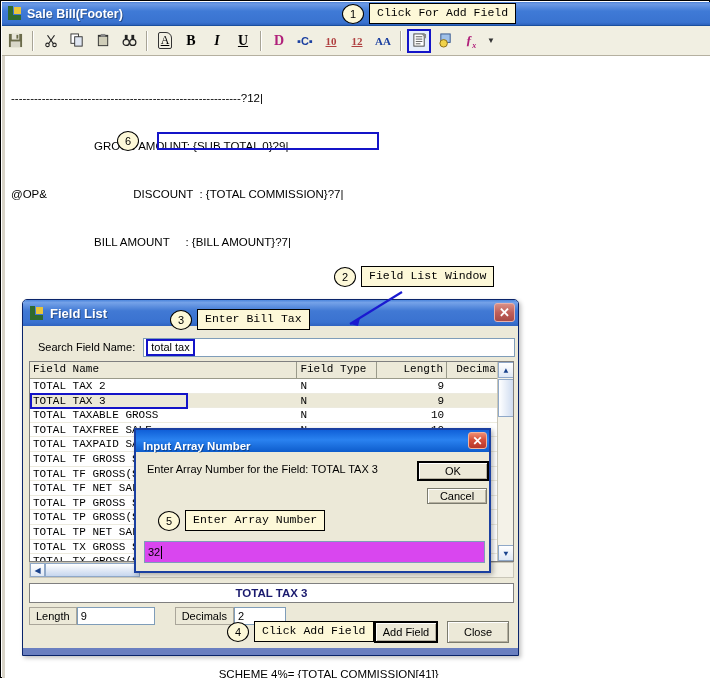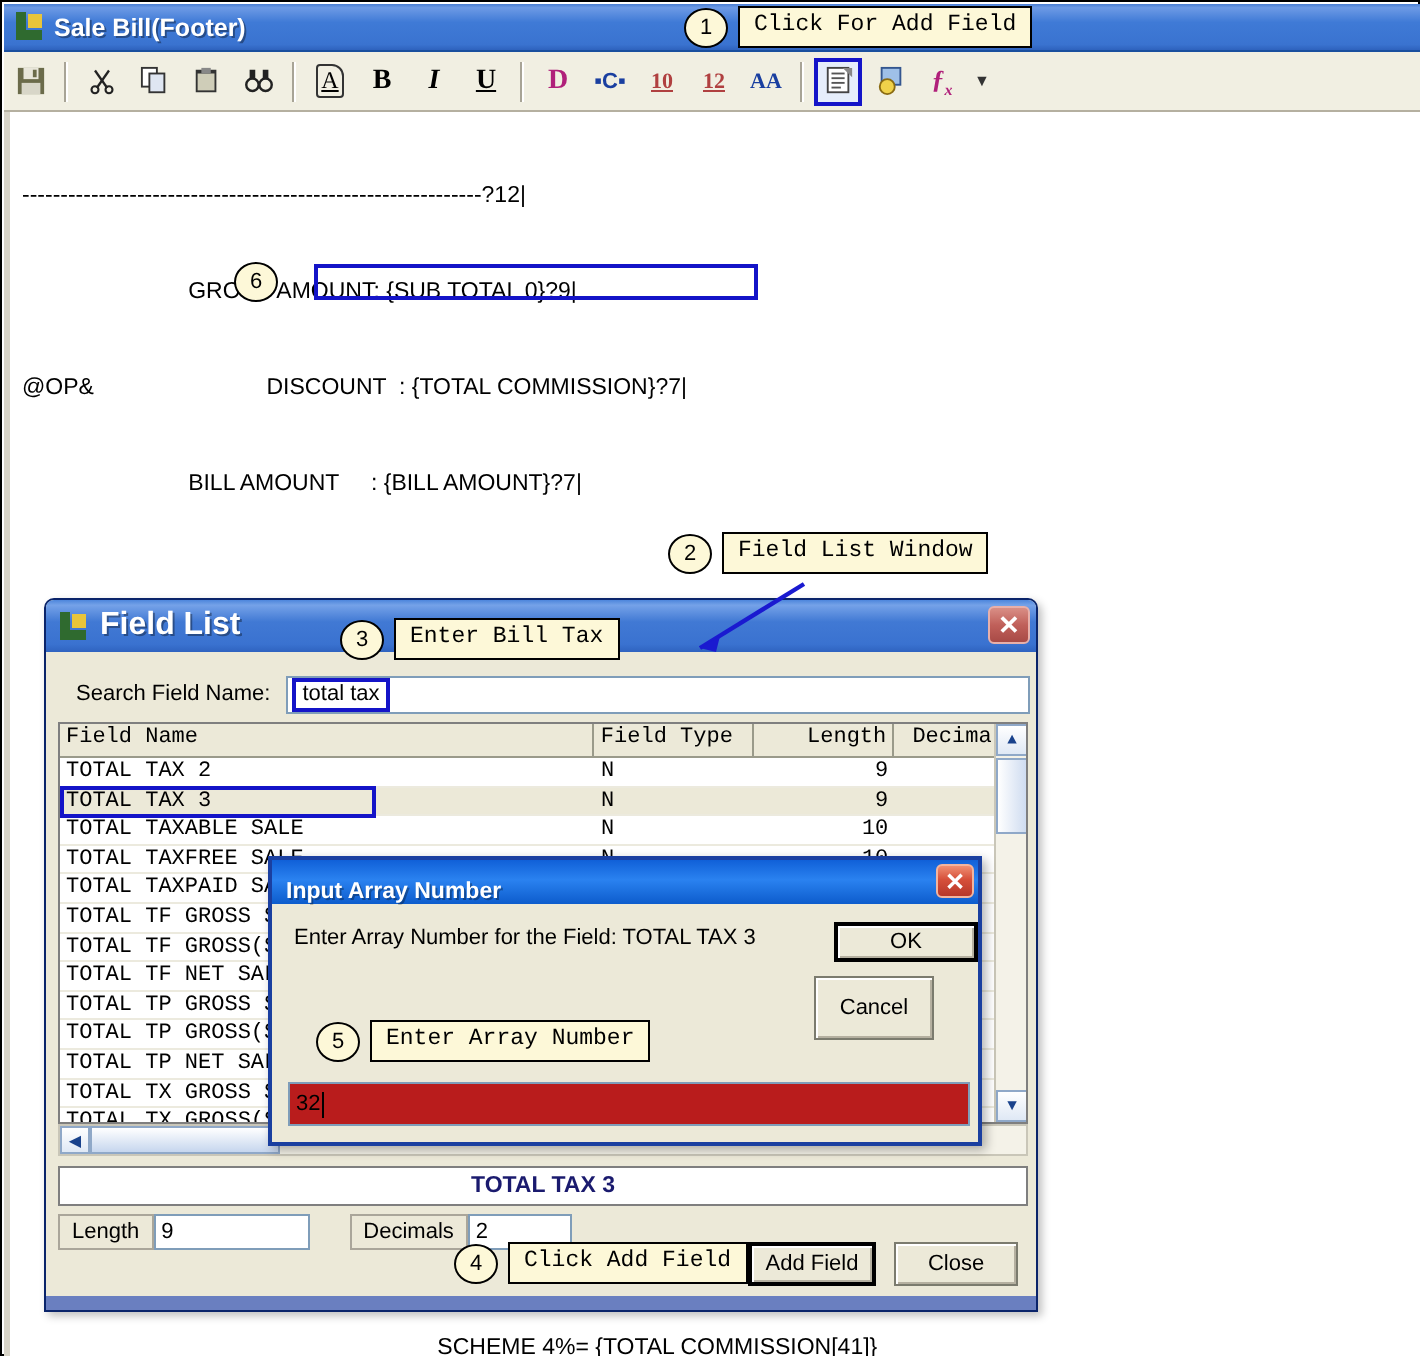--- a/index.html
+++ b/index.html
@@ -186,21 +186,21 @@
   #fl-titlebar .fl-logo {
     width: 15px; height: 15px;
     margin-left: 6px; margin-right: 6px;
     position: relative;
     flex: 0 0 auto;
   }
   #fl-titlebar .fl-logo .l-v { position: absolute; left: 1px; top: 0px; width: 5px; height: 14px; background: #2f6a2f; }
   #fl-titlebar .fl-logo .l-h { position: absolute; left: 1px; top: 9px; width: 13px; height: 5px; background: #2f6a2f; }
   #fl-titlebar .fl-logo .l-y { position: absolute; left: 7px; top: 1px; width: 7px; height: 7px; background: #e8c53a; }
   #fl-titlebar .fl-title {
-    color: #ffffff; font-weight: bold; font-size: 16px;
+    color: #ffffff; font-weight: bold; font-size: 13px;
     text-shadow: 1px 1px 0 rgba(0,0,0,0.35);
   }
   #fl-close {
     position: absolute; right: 3px; top: 3px;
     width: 21px; height: 19px;
     background: linear-gradient(to bottom, #d98f86 0%, #c0605a 50%, #a84a46 100%);
     border: 1px solid #e8b0aa;
     border-radius: 3px;
     color: #fff; font-size: 13px; font-weight: bold;
     display: flex; align-items: center; justify-content: center;
@@ -442,27 +442,27 @@
   #ia-prompt {
     position: absolute; left: 11px; top: 33px;
     font-size: 11px;
   }
   #ia-ok {
     position: absolute; left: 281px; top: 31px;
     width: 72px; height: 20px;
     border: 2px solid #000;
   }
   #ia-cancel {
-    position: absolute; left: 271px; top: 58px;
-    width: 60px; height: 32px;
+    position: absolute; left: 291px; top: 58px;
+    width: 60px; height: 16px;
   }
   #ia-input {
     position: absolute; left: 8px; top: 111px;
     width: 341px; height: 22px;
-    background: #b91c1c;
+    background: #d946ef;
     border: 1px solid #7f9db9;
     box-sizing: border-box;
     display: flex; align-items: center;
     padding-left: 3px;
     font-size: 11px;
   }
   #ia-input .caret {
     display: inline-block;
     width: 1px; height: 13px;
     background: #000;
@@ -653,21 +653,21 @@
         <div class="gc col-len">9</div>
         <div class="gc col-dec">2</div>
       </div>
       <div class="grid-row alt">
         <div class="gc col-name">TOTAL TAX 3</div>
         <div class="gc col-type">N</div>
         <div class="gc col-len">9</div>
         <div class="gc col-dec">2</div>
       </div>
       <div class="grid-row">
-        <div class="gc col-name">TOTAL TAXABLE SALE</div>
+        <div class="gc col-name">TOTAL TAXABLE GROSS</div>
         <div class="gc col-type">N</div>
         <div class="gc col-len">10</div>
         <div class="gc col-dec">2</div>
       </div>
       <div class="grid-row">
         <div class="gc col-name">TOTAL TAXFREE SALE</div>
         <div class="gc col-type">N</div>
         <div class="gc col-len">10</div>
         <div class="gc col-dec">2</div>
       </div>

